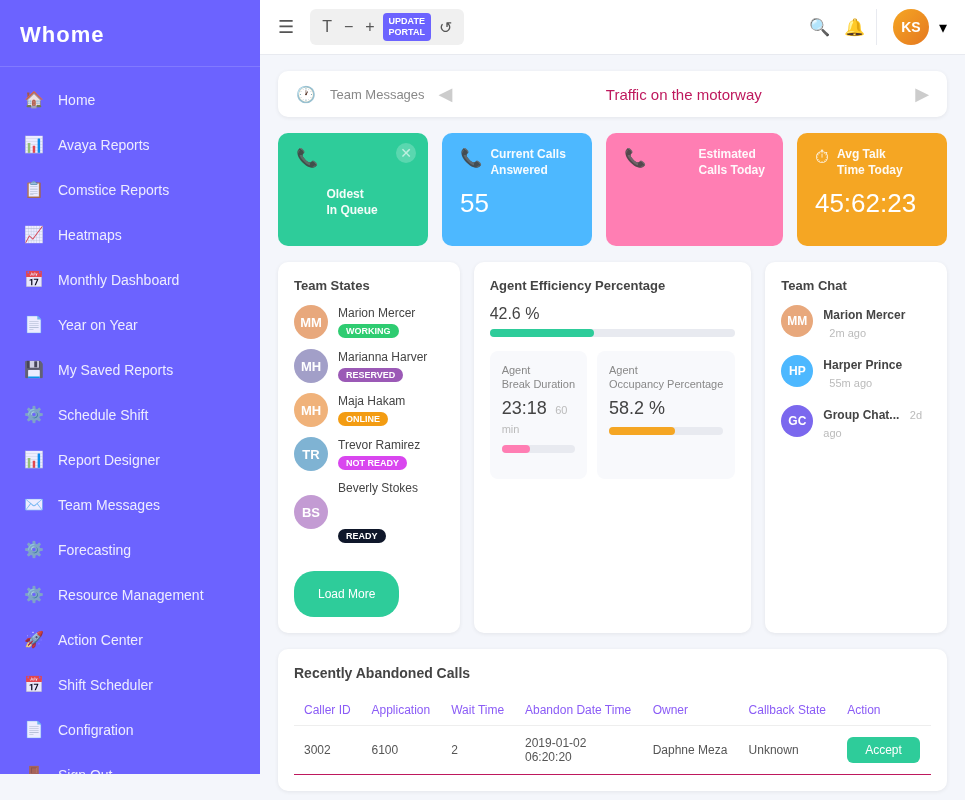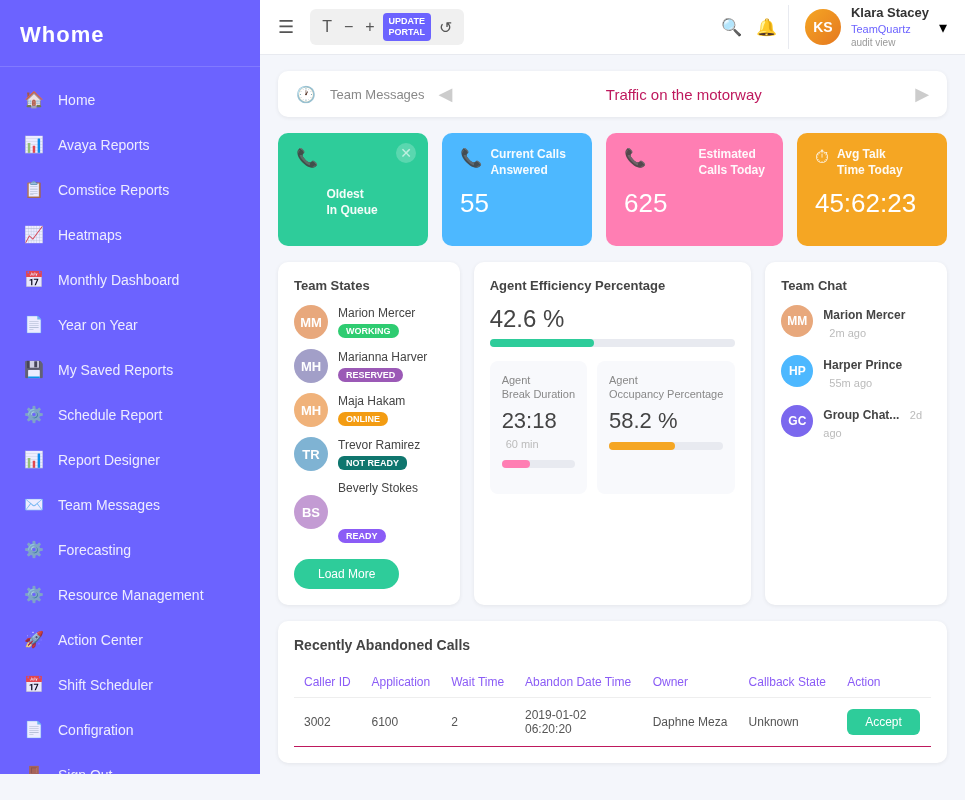--- a/index.html
+++ b/index.html
@@ -209,50 +209,50 @@
       font-weight: 600;
       padding: 2px 8px;
       border-radius: 10px;
       color: white;
       text-transform: uppercase;
       margin-top: 2px;
     }
     .badge-working { background: #2ecc71; }
     .badge-reserved { background: #9b59b6; }
     .badge-online { background: #f39c12; }
-    .badge-not-ready { background: #0f766e; border-radius: 6px; }
-    .badge-ready { background: #8b5cf6; margin-top: 34px; }
+    .badge-not-ready { background: #d946ef; }
+    .badge-ready { background: #0f172a; margin-top: 34px; }
     .load-more-btn {
       background: #2ecc9a;
       color: white;
       border: none;
       border-radius: 20px;
-      padding: 8px 24px;
+      padding: 16px 24px;
       font-size: 12px;
       cursor: pointer;
-      margin-top: 6px;
+      margin-top: 18px;
       font-weight: 500;
     }
 
     
-    .efficiency-panel .eff-percent { font-size: 24px; color: #444; margin-bottom: 6px; }
+    .efficiency-panel .eff-percent { font-size: 16px; color: #444; margin-bottom: 6px; }
     .progress-bar-wrap { background: #e8eaf0; border-radius: 10px; height: 8px; margin-bottom: 14px; }
     .progress-bar-fill { height: 8px; border-radius: 10px; }
     .fill-green { background: #2ecc9a; }
     .fill-red { background: #ff7eb3; }
     .fill-yellow { background: #f5a623; }
 
     .sub-metrics { display: grid; grid-template-columns: 1fr 1fr; gap: 10px; margin-top: 6px; }
     .sub-metric-card {
       background: #f8f9fc;
       border-radius: 8px;
       padding: 12px;
     }
     .sub-metric-title { font-size: 11px; color: #888; margin-bottom: 6px; line-height: 1.3; }
-    .sub-metric-value { font-size: 22px; font-weight: 300; color: #444; }
+    .sub-metric-value { font-size: 18px; font-weight: 300; color: #444; }
     .sub-metric-target { font-size: 11px; color: #bbb; margin-left: 4px; }
 
     
     .chat-item {
       display: flex;
       align-items: flex-start;
       gap: 10px;
       margin-bottom: 14px;
     }
     .chat-avatar {
@@ -323,21 +323,21 @@
       <div class="sidebar-item">
         <span class="icon">📄</span>
         <span>Year on Year</span>
       </div>
       <div class="sidebar-item">
         <span class="icon">💾</span>
         <span>My Saved Reports</span>
       </div>
       <div class="sidebar-item">
         <span class="icon">⚙️</span>
-        <span>Schedule Report</span>
+        <span>Schedule Shift</span>
       </div>
       <div class="sidebar-item">
         <span class="icon">📊</span>
         <span>Report Designer</span>
       </div>
       <div class="sidebar-item">
         <span class="icon">✉️</span>
         <span>Team Messages</span>
       </div>
       <div class="sidebar-item">
@@ -379,25 +379,20 @@
 PORTAL</div>
       <span>↺</span>
     </div>
     <div class="topbar-spacer"></div>
     <div class="topbar-icons">
       <span>🔍</span>
       <span>🔔</span>
     </div>
     <div class="topbar-user">
       <div class="topbar-avatar">KS</div>
-      <div class="topbar-user-info">
-        <div class="topbar-user-name">Klara Stacey</div>
-        <div class="topbar-user-company">TeamQuartz</div>
-        <div class="topbar-user-role">audit view</div>
-      </div>
       <span>▾</span>
     </div>
   </div>
 
   <div class="content">
 
     <div class="team-msg-bar">
       <span class="msg-icon">🕐</span>
       <span class="msg-label">Team Messages</span>
       <span class="nav-arrow">◀</span>
@@ -424,21 +419,20 @@
     </div>
     <div class="card-value">55</div>
   </div>
         <div class="stat-card pink">
 
     <div class="card-header">
       <span class="card-icon">📞</span>
       <span class="card-title" style="white-space:pre;margin-left:44px;">Estimated
 Calls Today</span>
     </div>
-    <div class="card-value">625</div>
   </div>
         <div class="stat-card yellow">
 
     <div class="card-header">
       <span class="card-icon">⏱</span>
       <span class="card-title" style="white-space:pre;">Avg Talk
 Time Today</span>
     </div>
     <div class="card-value">45:62:23</div>
   </div>

